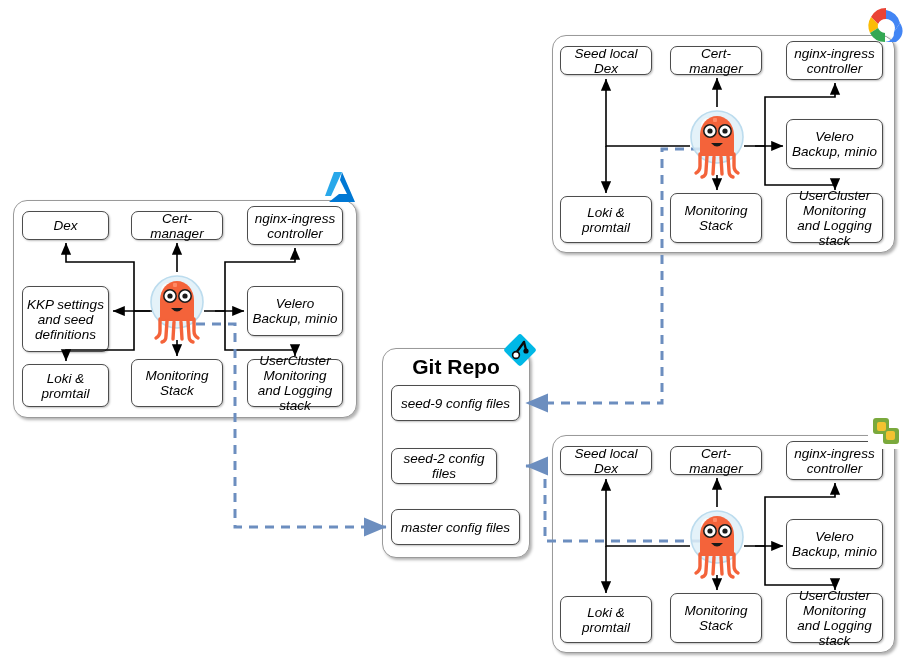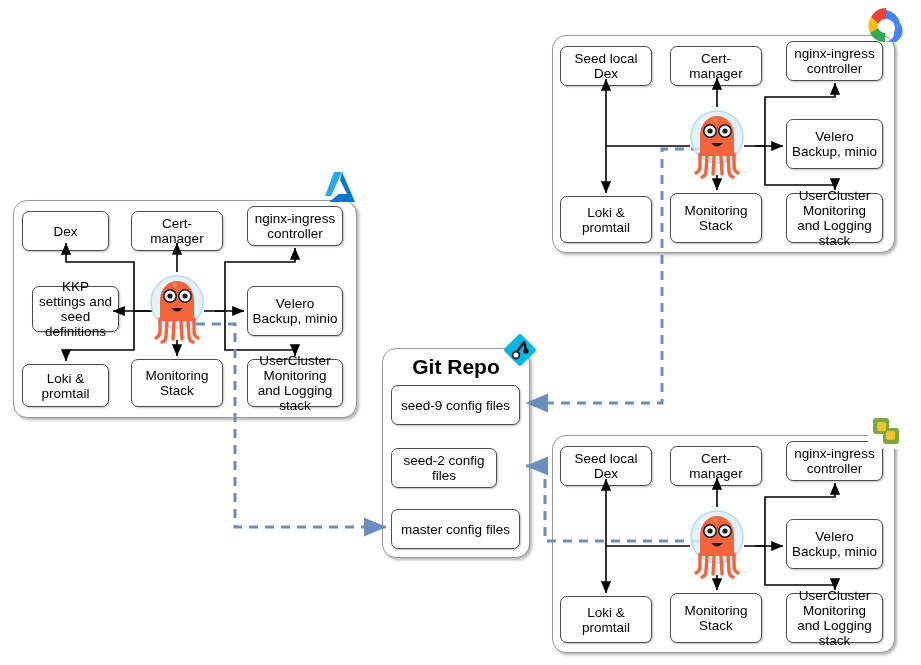--- a/index.html
+++ b/index.html
@@ -11,40 +11,40 @@
   
   .panel{position:absolute;background:#ffffff;border:1px solid #9a9a9a;
          border-radius:14px;box-sizing:border-box;}
   .panel.shadow{box-shadow:2px 2px 3px rgba(0,0,0,.30);}
 
   
   .node{position:absolute;box-sizing:border-box;background:#fff;
         border:1px solid #4d4d4d;border-radius:7px;
         display:flex;align-items:center;justify-content:center;
         text-align:center;font-size:13.5px;line-height:15px;
-        padding:19px 4px;box-shadow:1px 1px 2px rgba(0,0,0,.25);}
+        padding:8px 4px;box-shadow:1px 1px 2px rgba(0,0,0,.25);font-style:italic;}
 
   .repo-title{position:absolute;font-weight:bold;font-size:21px;
               text-align:center;}
 
   
   svg.over{position:absolute;inset:0;width:921px;height:665px;
            pointer-events:none;overflow:visible;}
 </style>
 </head>
 <body>
 
 <div class="canvas">
 
   <div class="panel shadow" style="left:13px;top:200px;width:344px;height:218px;"></div>
 
   <div class="node" style="left:22px;top:211px;width:87px;height:29px;">Dex</div>
   <div class="node" style="left:131px;top:211px;width:92px;height:29px;">Cert-manager</div>
   <div class="node" style="left:247px;top:206px;width:96px;height:39px;">nginx-ingress controller</div>
-  <div class="node" style="left:22px;top:286px;width:87px;height:46px;margin-left:10px;">KKP settings and seed definitions</div>
+  <div class="node" style="left:22px;top:286px;width:87px;height:66px;">KKP settings and seed definitions</div>
   <div class="node" style="left:247px;top:286px;width:96px;height:50px;">Velero Backup, minio</div>
   <div class="node" style="left:22px;top:364px;width:87px;height:43px;">Loki &amp; promtail</div>
   <div class="node" style="left:131px;top:359px;width:92px;height:48px;">Monitoring Stack</div>
   <div class="node" style="left:247px;top:359px;width:96px;height:48px;">UserCluster Monitoring and Logging stack</div>
 
   <div class="panel shadow" style="left:552px;top:35px;width:343px;height:218px;"></div>
 
   <div class="node" style="left:560px;top:46px;width:92px;height:29px;">Seed local Dex</div>
   <div class="node" style="left:670px;top:46px;width:92px;height:29px;">Cert-manager</div>
   <div class="node" style="left:786px;top:41px;width:97px;height:39px;">nginx-ingress controller</div>

